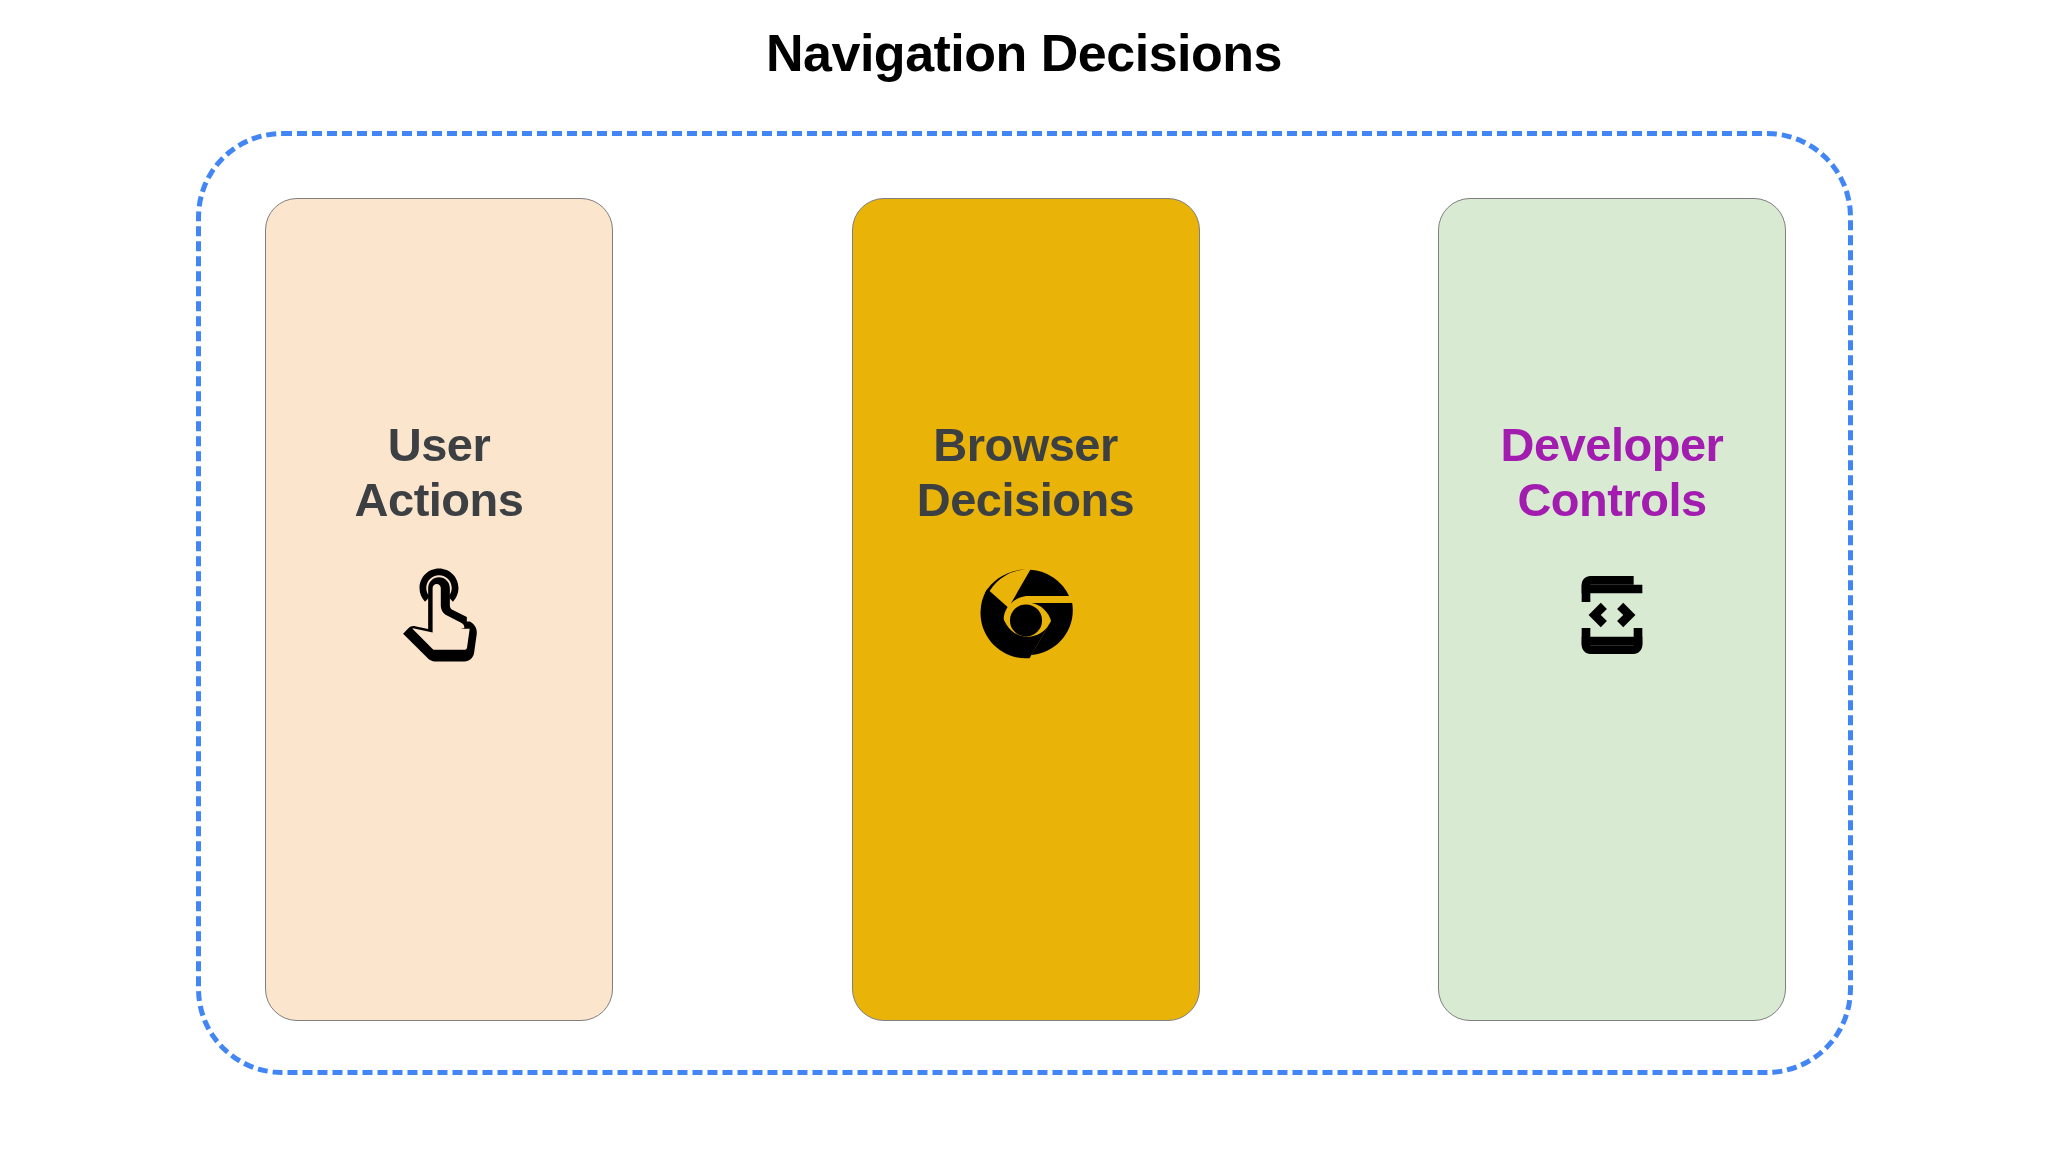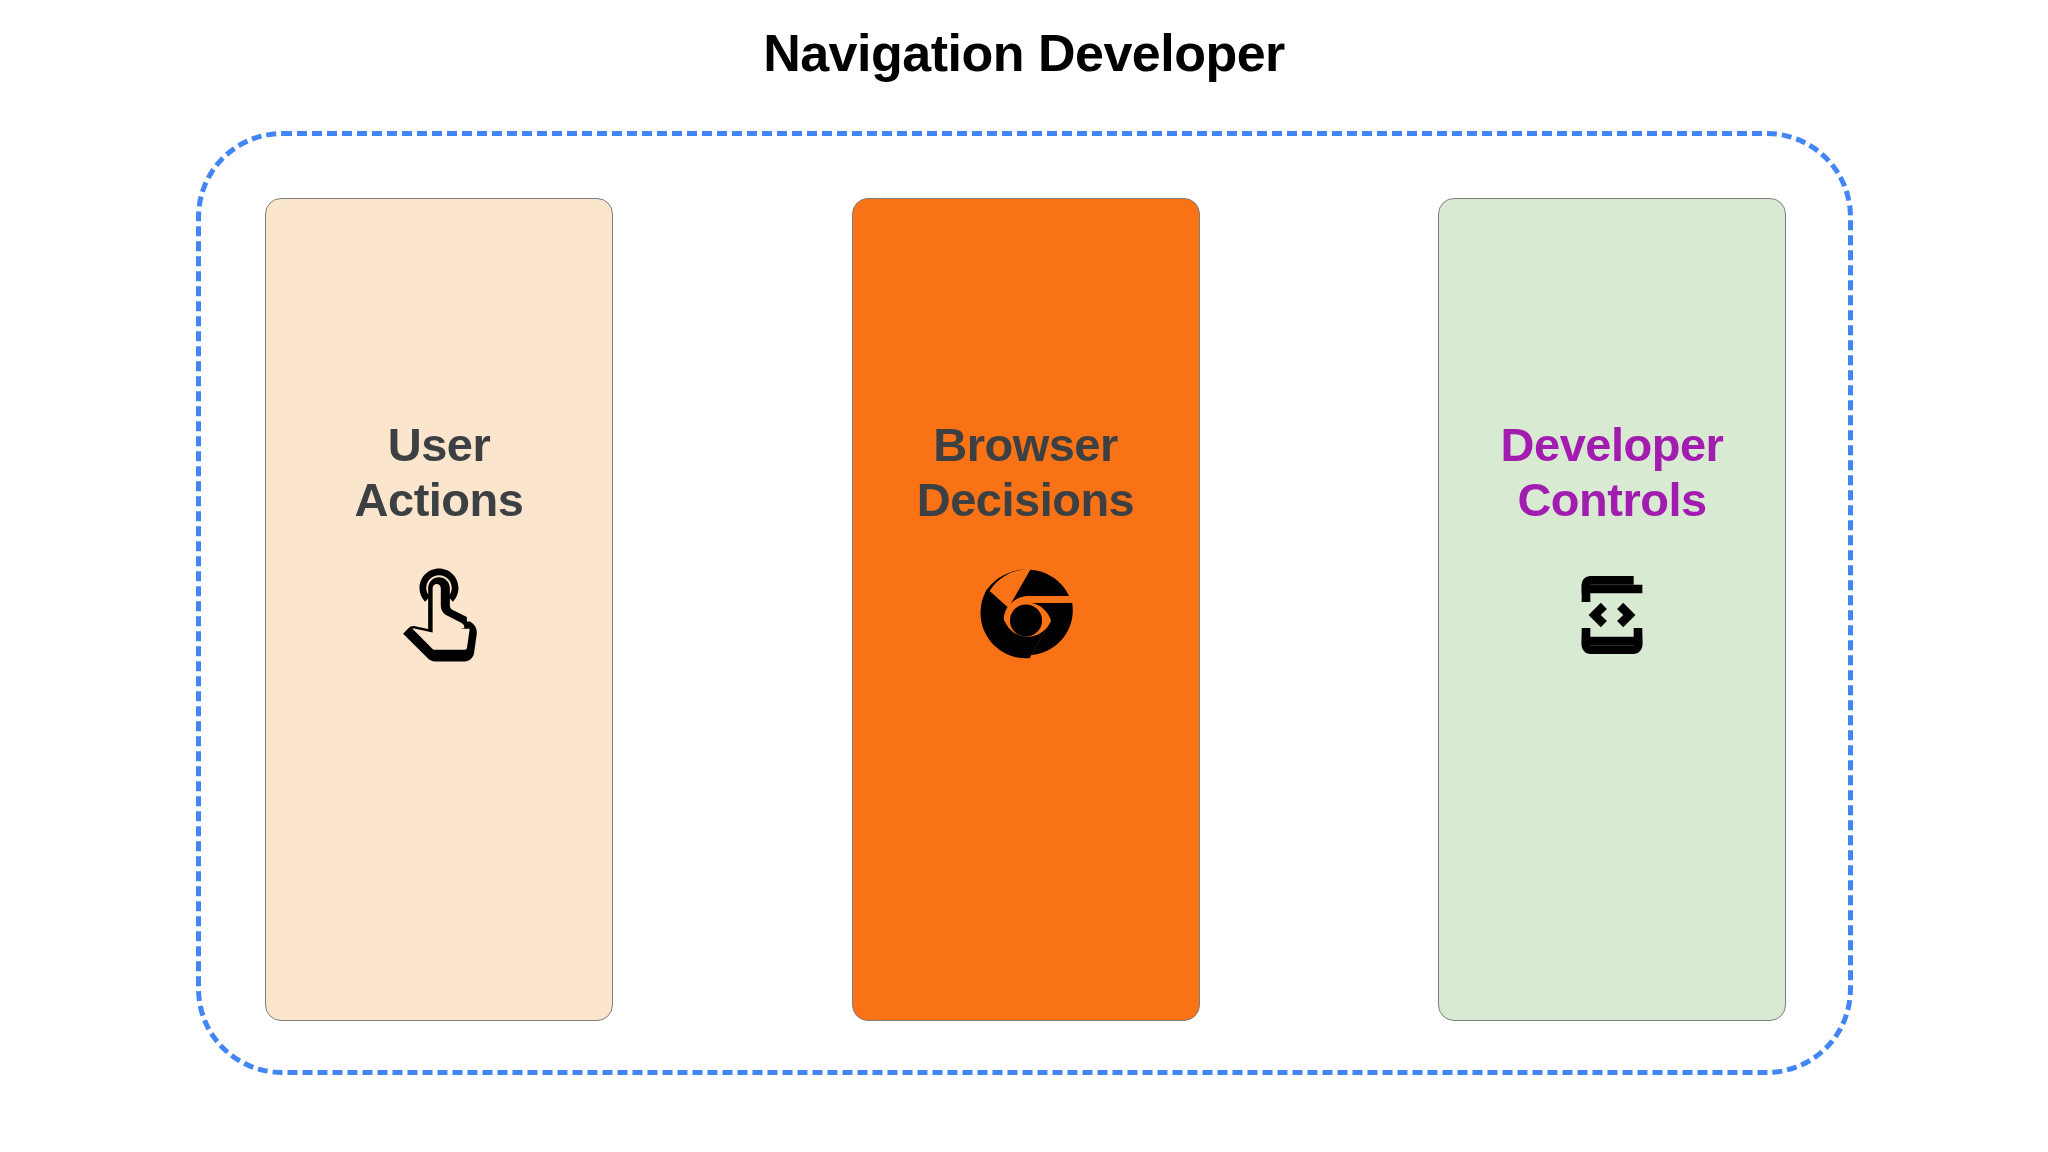--- a/index.html
+++ b/index.html
@@ -53,21 +53,21 @@
     display: flex;
     flex-direction: row;
     justify-content: space-between;
     align-items: stretch;
   }
 
   .card {
     box-sizing: border-box;
     width: 348px;
     height: 823px;
-    border-radius: 16px;
+    border-radius: 32px;
     border: 1.5px solid #7f7f7f;
     display: flex;
     flex-direction: column;
     align-items: center;
     justify-content: flex-start;
     position: relative;
   }
 
   .card-label {
     margin-top: 218px;
@@ -89,38 +89,38 @@
     align-items: center;
     justify-content: center;
   }
   .card-icon svg {
     display: block;
   }
 </style>
 </head>
 <body style="background-color: rgb(255, 255, 255);">
 
-<div id="page-title" style="color: rgb(0, 0, 0);">Navigation Developer</div>
+<div id="page-title" style="color: rgb(0, 0, 0);">Navigation Decisions</div>
 
 <div id="outer-container" style="border-color: rgb(66, 133, 244);"></div>
 
 <div id="card-row">
 
   <div class="card" id="card-0" style="background-color: rgb(252, 229, 205); border-color: rgb(127, 127, 127);">
     <div class="card-label" style="color: rgb(60, 64, 67);">User
 Actions</div>
     <div class="card-icon">
       <svg viewBox="0 0 24 24" width="108" height="108" aria-hidden="true">
         <path fill="#000000" d="M9.17 6.01c0-1.56 1.27-2.83 2.83-2.83s2.83 1.27 2.83 2.83c0 .76-.3 1.45-.79 1.96l1.06 1.06c.76-.77 1.23-1.84 1.23-3.02C16.33 3.6 14.39 1.66 12 1.66S7.67 3.6 7.67 6.01c0 1.18.47 2.25 1.23 3.02l1.06-1.06c-.49-.51-.79-1.2-.79-1.96z"></path>
         <path fill="#000000" d="M18.19 12.44l-3.24-1.62c-.35-.18-.54-.54-.54-.92V6.01c0-1.33-1.08-2.41-2.41-2.41S9.59 4.68 9.59 6.01v9.08l-2.9-.61c-.11-.02-.22-.03-.33-.03-.44 0-.86.18-1.17.5l-1.17 1.19 5.54 5.54c.4.4.95.63 1.52.63h6.59c1.08 0 1.97-.79 2.12-1.86l.59-4.17c.17-1.17-.46-2.31-1.55-2.85l-.65.03zm.63 2.6l-.59 4.17c-.04.31-.3.53-.61.53h-6.59c-.17 0-.33-.07-.45-.19l-4.48-4.48.11-.11 4.37.92V6.01c0-.5.41-.91.91-.91s.91.41.91.91v3.89c0 .95.53 1.81 1.38 2.23l3.24 1.62c.42.21.66.66.6 1.12l-.8.17z"></path>
       </svg>
     </div>
   </div>
 
-  <div class="card" id="card-1" style="background-color: #f97316; border-color: rgb(127, 127, 127);">
+  <div class="card" id="card-1" style="background-color: #eab308; border-color: rgb(127, 127, 127);">
     <div class="card-label" style="color: rgb(60, 64, 67);">Browser
 Decisions</div>
     <div class="card-icon">
       <svg viewBox="0 0 48 48" width="104" height="104" aria-hidden="true">
 
         <path fill="#000000" d="M24 3C15.9 3 8.83 7.35 4.98 13.84l9.16 15.86a11.35 11.35 0 0 1-.5-3.2c0-2.3.69-4.45 1.87-6.24L7.2 12.9A20.87 20.87 0 0 1 24 3z"></path>
         <path fill="#000000" d="M6.02 12.07A20.9 20.9 0 0 0 3 23c0 11.6 9.4 21 21 21 .56 0 1.11-.02 1.66-.07l9.1-15.76a11.37 11.37 0 0 1-9.97 5.88c-4.2 0-7.86-2.27-9.83-5.66L6.02 12.07z"></path>
         <path fill="#000000" d="M44.56 18.5H26.5a11.37 11.37 0 0 1 9.05 8.24l-9.1 15.77c10.7-.8 19.15-9.75 19.15-20.66 0-1.17-.1-2.31-.28-3.42-.22-.01-.5.04-.76-.03z"></path>
         <path fill="#000000" d="M24 15.22h19.86A21.02 21.02 0 0 0 26 3.12L16.96 18.8A11.33 11.33 0 0 1 24 15.22z"></path>
         <circle fill="#000000" cx="24" cy="26.5" r="7.4"></circle>

